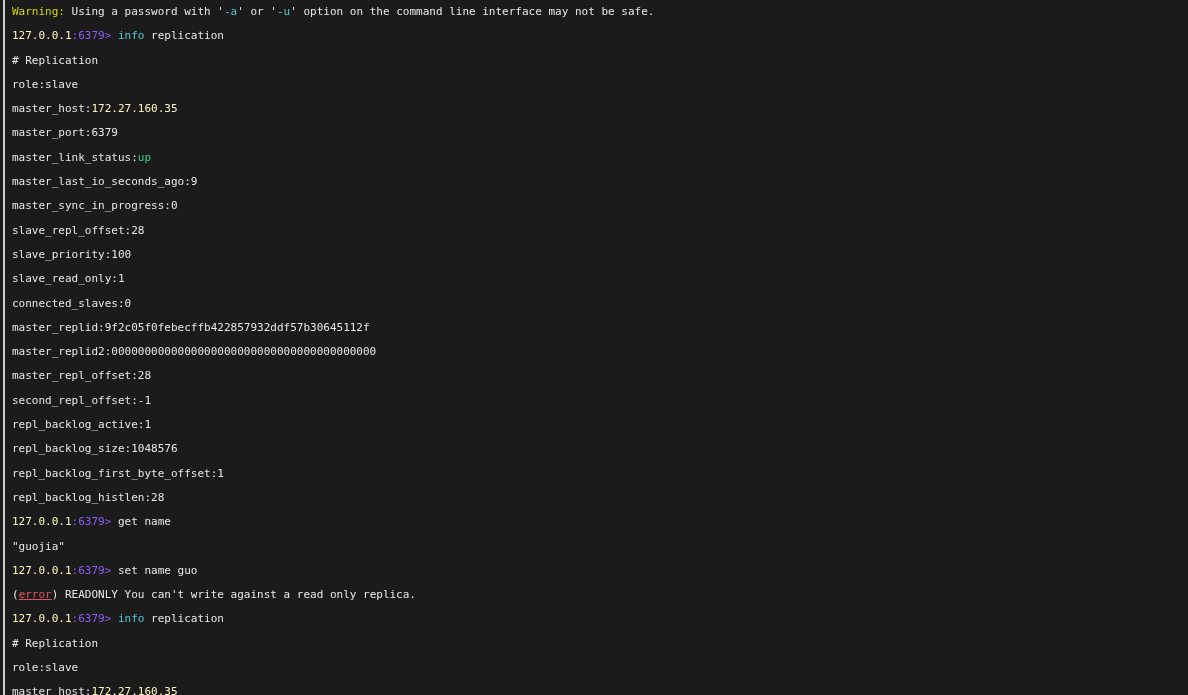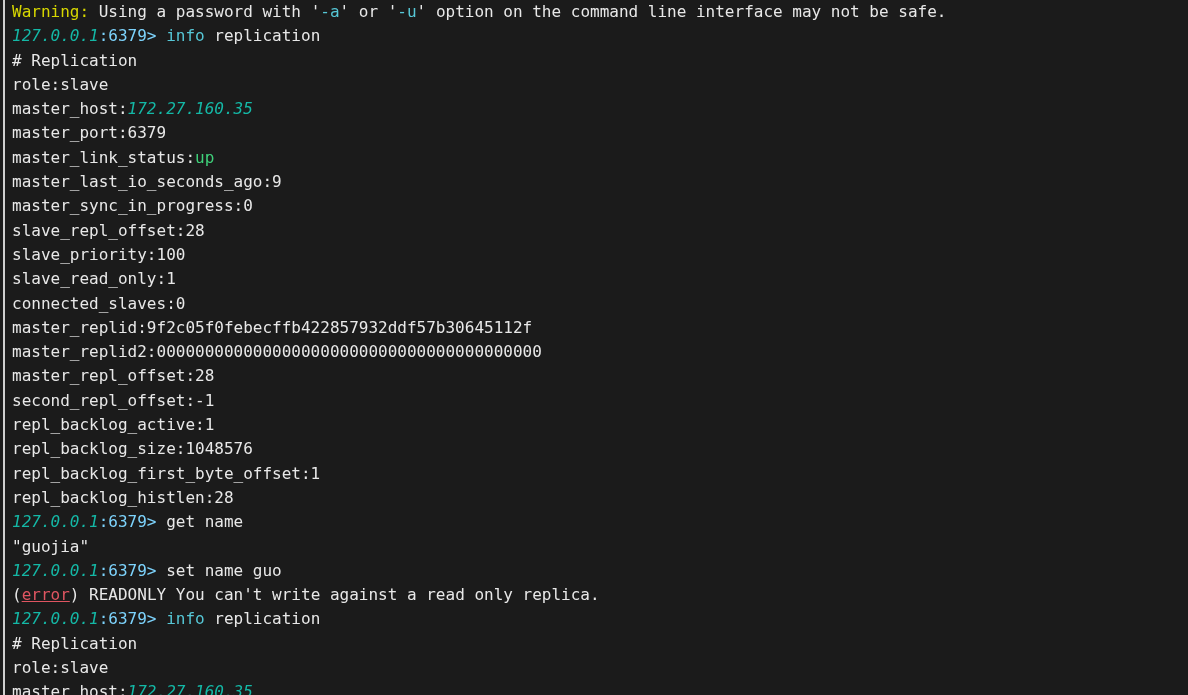--- a/index.html
+++ b/index.html
@@ -8,21 +8,21 @@
     padding: 0;
     background: #1b1b1b;
   }
   #terminal {
     position: relative;
     width: 1188px;
     height: 695px;
     background: #1b1b1b;
     overflow: hidden;
     font-family: "DejaVu Sans Mono", "Liberation Mono", monospace;
-    font-size: 16px;
+    font-size: 11px;
     line-height: 24.3px;
     letter-spacing: 0px;
     box-sizing: border-box;
   }
   #left-border {
     position: absolute;
     left: 3px;
     top: 0;
     width: 2px;
     height: 695px;
@@ -36,24 +36,24 @@
     white-space: pre;
   }
   .line {
     white-space: pre;
     height: 24.3px;
   }
   
   .c-default { color: #e8e8e8; }
   .c-yellow  { color: #d7d700; }
   .c-cyan    { color: #56c7d6; }
-  .c-magenta { color: #14b8a6; font-style: italic; }
+  .c-magenta { color: #fef9c3; }
   .c-green   { color: #3fd17a; text-align: center; }
   .c-red     { color: #e05561; text-decoration: underline; }
-  .c-white   { color: #7dd3fc; }
+  .c-white   { color: #8b5cf6; }
 </style>
 </head>
 <body>
 
 <div id="terminal">
   <div id="left-border"></div>
   <div id="screen"><div class="line"><span class="c-yellow">Warning:</span><span class="c-default"> Using a password with </span><span class="c-default">'</span><span class="c-cyan">-a</span><span class="c-default">'</span><span class="c-default"> or </span><span class="c-default">'</span><span class="c-cyan">-u</span><span class="c-default">'</span><span class="c-default"> option on the command line interface may not be safe.</span></div><div class="line"><span class="c-magenta">127.0.0.1</span><span class="c-white">:6379&gt; </span><span class="c-cyan">info</span><span class="c-default"> replication</span></div><div class="line"><span class="c-default"># Replication</span></div><div class="line"><span class="c-default">role:slave</span></div><div class="line"><span class="c-default">master_host:</span><span class="c-magenta">172.27.160.35</span></div><div class="line"><span class="c-default">master_port:6379</span></div><div class="line"><span class="c-default">master_link_status:</span><span class="c-green">up</span></div><div class="line"><span class="c-default">master_last_io_seconds_ago:9</span></div><div class="line"><span class="c-default">master_sync_in_progress:0</span></div><div class="line"><span class="c-default">slave_repl_offset:28</span></div><div class="line"><span class="c-default">slave_priority:100</span></div><div class="line"><span class="c-default">slave_read_only:1</span></div><div class="line"><span class="c-default">connected_slaves:0</span></div><div class="line"><span class="c-default">master_replid:9f2c05f0febecffb422857932ddf57b30645112f</span></div><div class="line"><span class="c-default">master_replid2:0000000000000000000000000000000000000000</span></div><div class="line"><span class="c-default">master_repl_offset:28</span></div><div class="line"><span class="c-default">second_repl_offset:-1</span></div><div class="line"><span class="c-default">repl_backlog_active:1</span></div><div class="line"><span class="c-default">repl_backlog_size:1048576</span></div><div class="line"><span class="c-default">repl_backlog_first_byte_offset:1</span></div><div class="line"><span class="c-default">repl_backlog_histlen:28</span></div><div class="line"><span class="c-magenta">127.0.0.1</span><span class="c-white">:6379&gt; </span><span class="c-default">get name</span></div><div class="line"><span class="c-default">"guojia"</span></div><div class="line"><span class="c-magenta">127.0.0.1</span><span class="c-white">:6379&gt; </span><span class="c-default">set name guo</span></div><div class="line"><span class="c-default">(</span><span class="c-red">error</span><span class="c-default">) READONLY You can't write against a read only replica.</span></div><div class="line"><span class="c-magenta">127.0.0.1</span><span class="c-white">:6379&gt; </span><span class="c-cyan">info</span><span class="c-default"> replication</span></div><div class="line"><span class="c-default"># Replication</span></div><div class="line"><span class="c-default">role:slave</span></div><div class="line"><span class="c-default">master_host:</span><span class="c-magenta">172.27.160.35</span></div></div>
 </div>
 
 </body></html>

